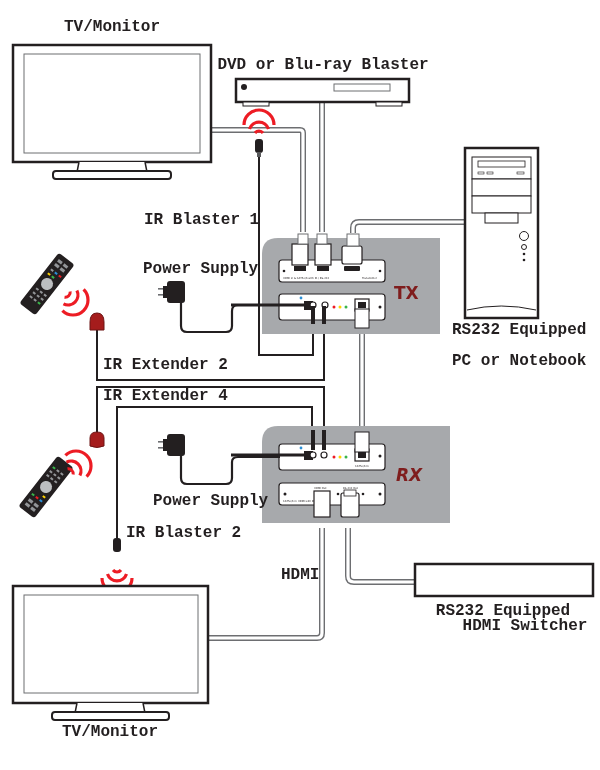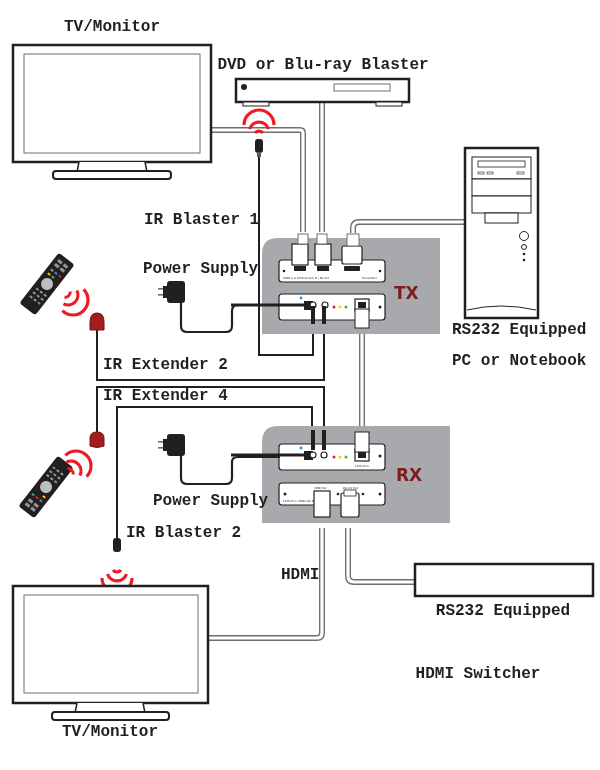--- a/index.html
+++ b/index.html
@@ -267,16 +267,16 @@
 <div class="lbl" style="left:143px; top:262px;">Power Supply</div>
 <div class="lbl" style="left:103px; top:358px;">IR Extender 2</div>
 <div class="lbl" style="left:103px; top:389px;">IR Extender 4</div>
 <div class="lbl" style="left:153px; top:494px;">Power Supply</div>
 <div class="lbl" style="left:126px; top:526px;">IR Blaster 2</div>
 <div class="lbl" style="left:281px; top:568px;">HDMI</div>
 <div class="lbl center" style="left:110px; top:725px;">TV/Monitor</div>
 <div class="lbl" style="left:452px; top:323px;">RS232 Equipped</div>
 <div class="lbl" style="left:452px; top:326px;margin-top:28px;">PC or Notebook</div>
 <div class="lbl center" style="left:503px; top:604px;">RS232 Equipped</div>
-<div class="lbl center" style="left:478px; top:619px;margin-top:48px;">HDMI Switcher</div>
+<div class="lbl center" style="left:525px; top:619px;">HDMI Switcher</div>
 
 <div class="unitlbl" style="left:394px; top:283px;">TX</div>
-<div class="unitlbl" style="left:396px; top:465px;">RX</div>
+<div class="unitlbl" style="left:396px; top:465px;font-style:italic;">RX</div>
 
 </body></html>

